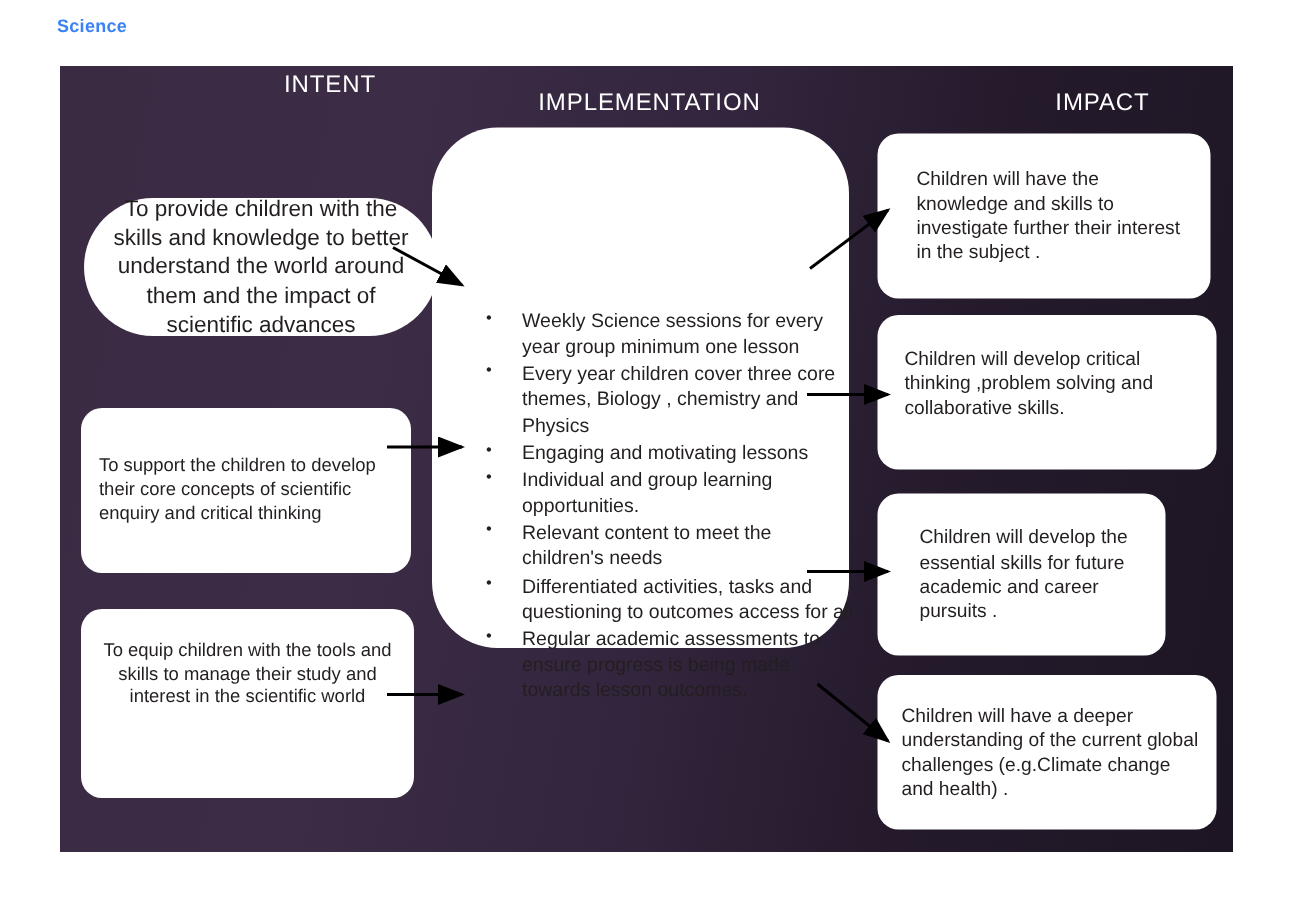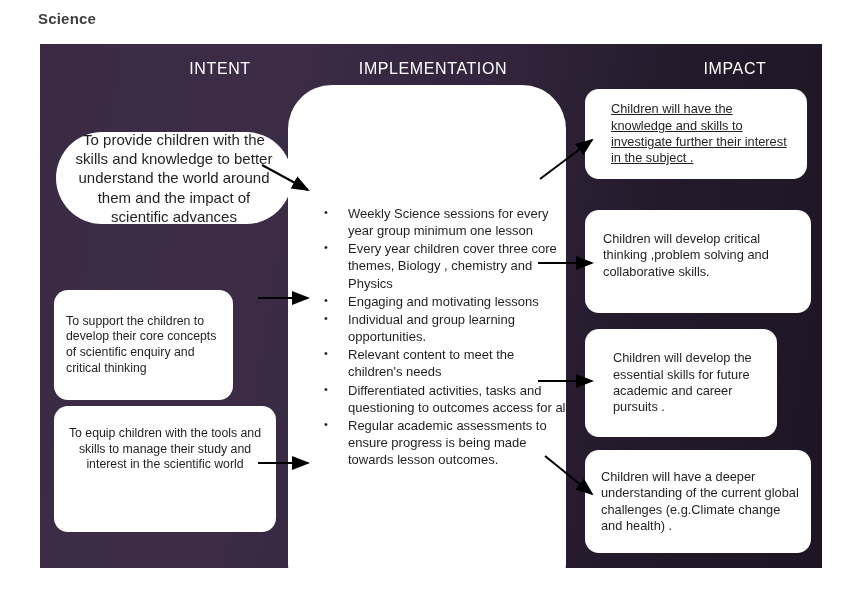--- a/index.html
+++ b/index.html
@@ -12,23 +12,23 @@
     height: 608px;
     position: relative;
     font-family: "Liberation Sans", sans-serif;
     overflow: hidden;
   }
 
   #page-title {
     position: absolute;
     left: 38px;
     top: 10px;
-    font-size: 15px;
+    font-size: 12px;
     font-weight: bold;
-    color: #404040;
+    color: #3b82f6;
     letter-spacing: 0.2px;
   }
 
   #diagram-panel {
     position: absolute;
     left: 40px;
     top: 44px;
     width: 782px;
     height: 524px;
     background: linear-gradient(100deg, #3a2b43 0%, #3c2c46 28%, #33253d 52%, #241a2b 74%, #1d1524 100%);
@@ -36,21 +36,21 @@
 
   .column-header {
     position: absolute;
     color: #ffffff;
     font-size: 16px;
     font-weight: normal;
     letter-spacing: 0.6px;
     white-space: nowrap;
     text-align: center;
   }
-  #header-intent { left: 80px; top: 16px; width: 200px; }
+  #header-intent { left: 80px; top: 4px; width: 200px; }
   #header-implementation { left: 268px; top: 16px; width: 250px; }
   #header-impact { left: 600px; top: 16px; width: 190px; }
 
   .card {
     position: absolute;
     background: #ffffff;
     box-sizing: border-box;
     display: flex;
     align-items: center;
     color: #231f20;
@@ -61,40 +61,39 @@
   
   #intent-card-1 {
     left: 16px; top: 88px; width: 236px; height: 92px;
     border-radius: 46px / 46px;
     justify-content: center;
     font-size: 15px;
     text-align: center;
     padding: 0 16px;
   }
   #intent-card-2 {
-    left: 14px; top: 228px; width: 179px; height: 110px;
+    left: 14px; top: 228px; width: 220px; height: 110px;
     border-radius: 14px;
     font-size: 12.3px;
     text-align: left;
     padding: 5px 12px;
-    margin-top: 18px;
   }
   #intent-card-3 {
     left: 14px; top: 362px; width: 222px; height: 126px;
     border-radius: 14px;
     font-size: 12.3px;
     text-align: center;
     padding: 0 10px;
     align-items: flex-start;
   }
   #intent-card-3 p { margin-top: 20px; }
 
   
   #implementation-card {
-    left: 248px; top: 41px; width: 278px; height: 524px;
+    left: 248px; top: 41px; width: 278px; height: 347px;
     border-radius: 44px;
     align-items: flex-start;
     display: block;
     padding: 0;
   }
   #implementation-list {
     list-style: none;
     margin: 0;
     padding: 0;
     position: absolute;
@@ -114,26 +113,25 @@
     content: "\2022";
     position: absolute;
     left: -24px;
     top: 0px;
     font-size: 11px;
     color: #231f20;
   }
 
   
   #impact-card-1 {
-    left: 545px; top: 45px; width: 222px; height: 90px;
+    left: 545px; top: 45px; width: 222px; height: 110px;
     border-radius: 14px;
     font-size: 12.8px;
     padding: 0 10px 0 26px;
     text-align: left;
-    text-decoration: underline;
   }
   #impact-card-2 {
     left: 545px; top: 166px; width: 226px; height: 103px;
     border-radius: 14px;
     font-size: 12.8px;
     padding: 0 8px 12px 18px;
     text-align: left;
   }
   #impact-card-3 {
     left: 545px; top: 285px; width: 192px; height: 108px;

